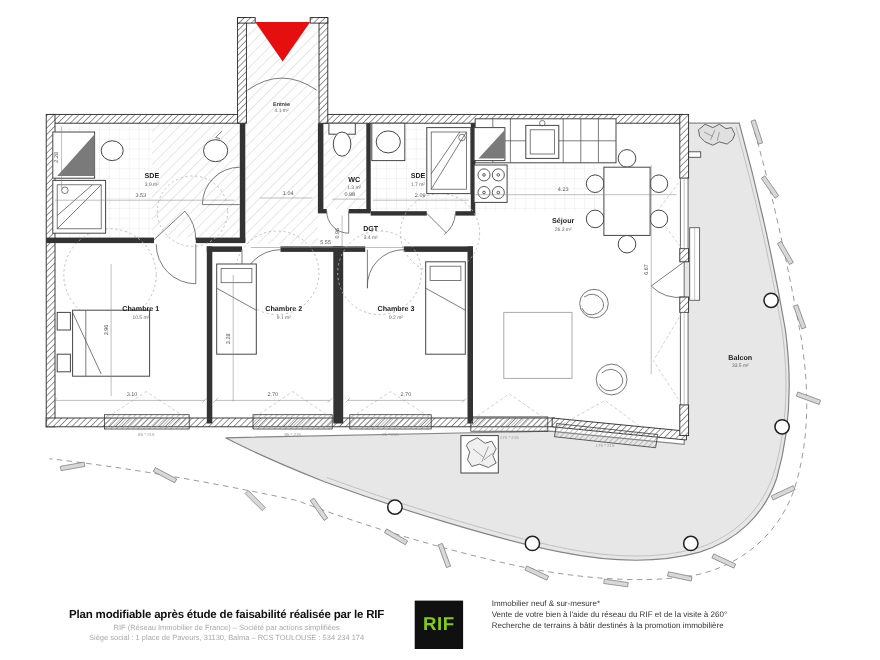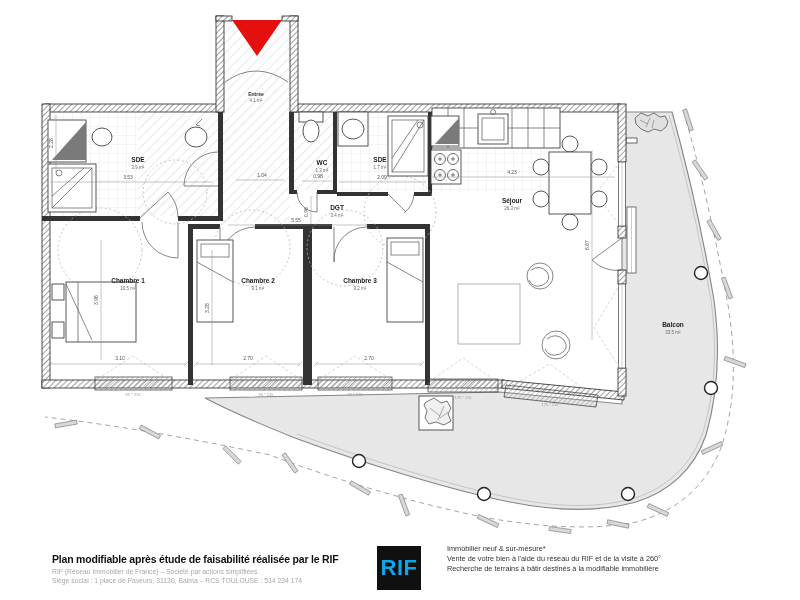--- a/index.html
+++ b/index.html
@@ -17,26 +17,26 @@
   .win{fill:url(#sillH);stroke:#333;stroke-width:0.7;}
   .door{stroke:#555;stroke-width:0.7;fill:none;}
   .dotc{stroke:#b5b5b5;stroke-width:0.8;fill:none;stroke-dasharray:2,2.5;}
   .vdash{stroke:#bbb;stroke-width:0.6;fill:none;stroke-dasharray:3,2;}
   .furn{stroke:#444;stroke-width:0.9;fill:#fff;}
   .furnl{stroke:#555;stroke-width:0.7;fill:none;}
   .dimline{stroke:#888;stroke-width:0.5;fill:none;}
   .tick{fill:#d8d8d8;stroke:#777;stroke-width:0.6;}
   
   .footer{position:absolute;left:0;top:540px;width:800px;height:60px;background:#fff;}
-  .f-left{position:absolute;left:52px;top:13px;width:336px;}
+  .f-left{position:absolute;left:38px;top:13px;width:336px;text-align:center;}
   .f-title{font-size:10.5px;font-weight:bold;color:#111;letter-spacing:-0.2px;white-space:nowrap;}
   .f-sub{font-size:6.8px;color:#a9a9a9;line-height:9px;margin-top:2px;}
   .f-logo{position:absolute;left:377px;top:6px;width:44px;height:44px;background:#101010;
-          color:#0ea5e9;display:flex;align-items:center;justify-content:center;
-          font-weight:bold;font-size:22px;letter-spacing:0.5px;}
+          color:#84cc16;display:flex;align-items:center;justify-content:center;
+          font-weight:bold;font-size:17px;letter-spacing:0.5px;}
   .f-right{position:absolute;left:447px;top:4px;font-size:7.3px;color:#333;line-height:10px;}
 </style>
 </head>
 <body>
 
 <div id="stage">
 <svg width="800" height="540" viewBox="0 0 800 540">
   <defs>
     <pattern id="wallH" width="4" height="4" patternUnits="userSpaceOnUse" patternTransform="rotate(45)">
       <rect width="4" height="4" fill="#fff"></rect>
@@ -348,16 +348,16 @@
     <div class="f-title">Plan modifiable après étude de faisabilité réalisée par le RIF</div>
     <div class="f-sub">
       <div>RIF (Réseau Immobilier de France) – Société par actions simplifiées</div>
       <div>Siège social : 1 place de Paveurs, 31130, Balma – RCS TOULOUSE : 534 234 174</div>
     </div>
   </div>
   <div class="f-logo">RIF</div>
   <div class="f-right">
     <div>Immobilier neuf &amp; sur-mesure*</div>
     <div>Vente de votre bien à l'aide du réseau du RIF et de la visite à 260°</div>
-    <div>Recherche de terrains à bâtir destinés à la modifiable immobilière</div>
+    <div>Recherche de terrains à bâtir destinés à la promotion immobilière</div>
   </div>
 </div>
 </div>
 
 </body></html>

